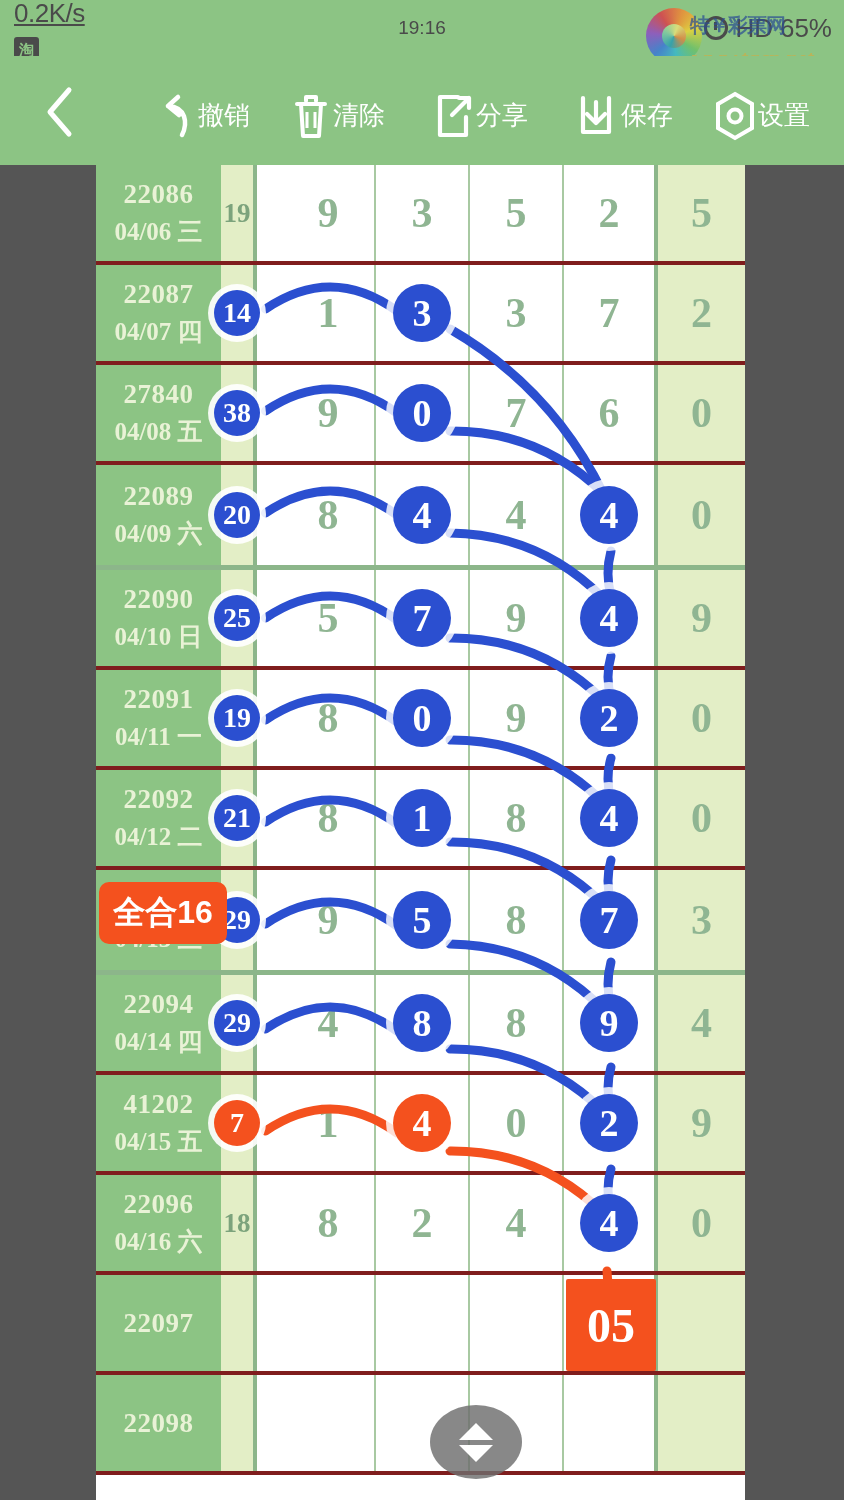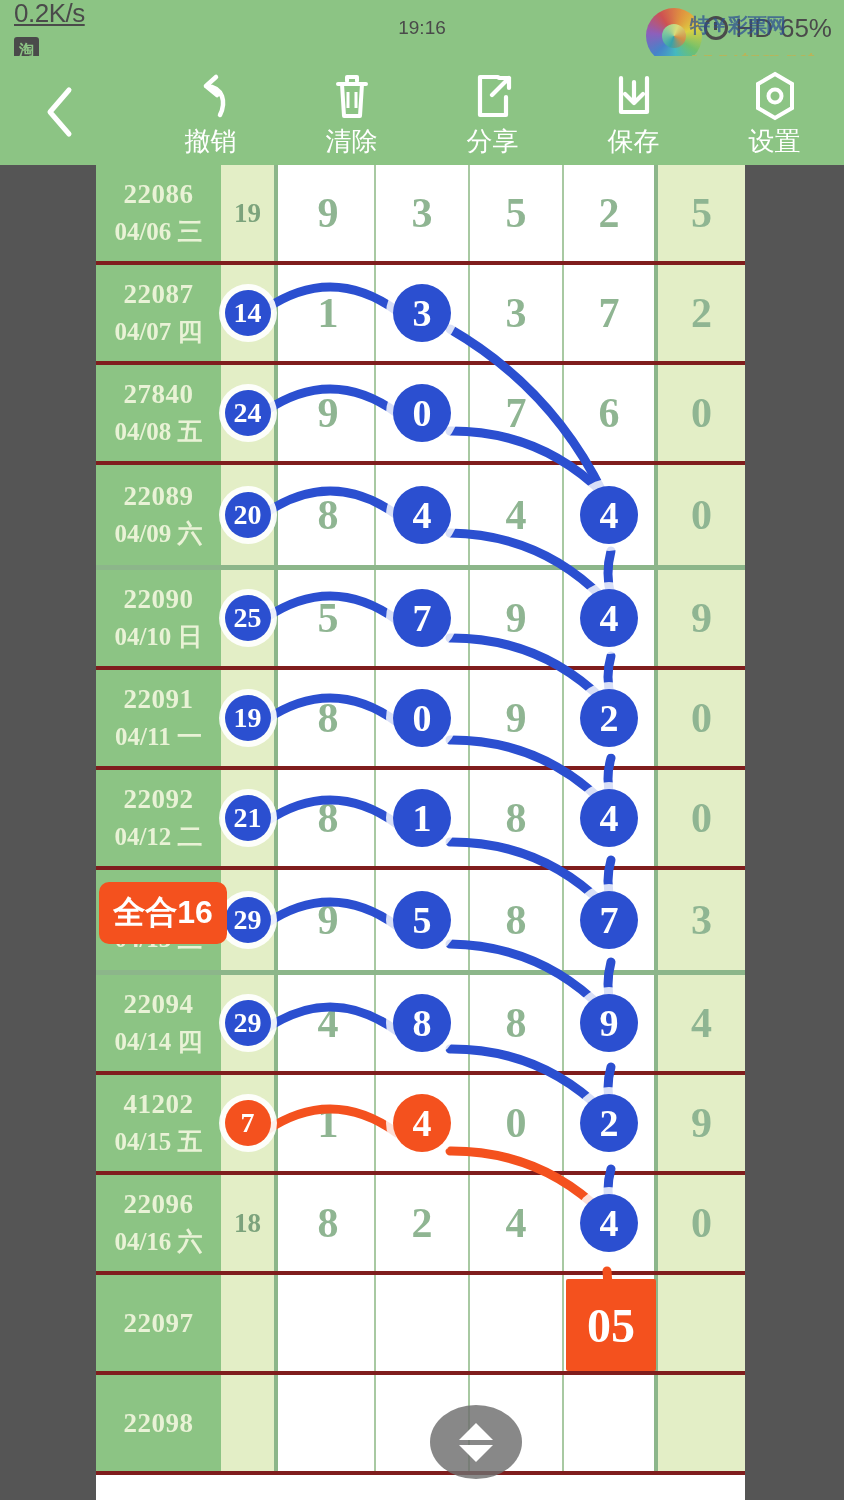--- a/index.html
+++ b/index.html
@@ -68,21 +68,21 @@
 
   
   #toolbar {
     position: absolute; left: 0; top: 56px; width: 844px; height: 109px;
     background: #8cc484;
   }
   #tb-back { position: absolute; left: 30px; top: 26px; width: 60px; height: 60px;
     display: flex; align-items: center; justify-content: center; }
   #tb-back svg { display: block; }
   .tb-item { position: absolute; top: 12px; width: 125px; height: 95px;
-    display: flex; flex-direction: column; align-items: center; justify-content: flex-start; }
+    display: flex; flex-direction: row; align-items: center; justify-content: flex-start; }
   .tb-ic { height: 56px; display: flex; align-items: center; justify-content: center; }
   .tb-lb { font-size: 26px; color: #ffffff; margin-top: 0px; }
 
   
   #table { position: absolute; left: 96px; top: 165px; width: 649px; height: 1335px;
     background: #ffffff; }
   .row { position: relative; width: 649px; height: 100px; }
   .row.sep { border-bottom: 5px solid #8cb68a; height: 105px; }
   .row.thin { border-bottom: 4px solid #7f1d1d; text-decoration: underline; }
 
@@ -95,21 +95,21 @@
     font-family: "Liberation Serif", serif; }
   .c-issue.only .no { font-size: 27px; }
 
   .badge-all {
     position: absolute; left: 3px; top: 12px; width: 128px; height: 62px;
     background: #f4511e; color: #fff; border-radius: 10px;
     display: flex; align-items: center; justify-content: center;
     font-size: 32px; font-weight: bold; letter-spacing: 0px; z-index: 6;
   }
 
-  .c-sum { position: absolute; left: 125px; top: 0; width: 57px; height: 100%;
+  .c-sum { position: absolute; left: 125px; top: 0; width: 36px; height: 100%;
     background: #e3eec6; border-right: 4px solid #8cb68a;
     display: flex; align-items: center; justify-content: center;
     color: #7ca37c; font-size: 27px; font-weight: bold;
     font-family: "Liberation Serif", serif; }
 
   .c-dig { position: absolute; top: 0; width: 94px; height: 100%;
     border-right: 2px solid #a8c9a2; background: #fff;
     display: flex; align-items: center; justify-content: center;
     color: #8fb592; font-size: 42px; font-weight: bold;
     font-family: "Liberation Serif", serif; }
@@ -274,21 +274,21 @@
           <div class="c-dig d2">3</div>
           <div class="c-dig d3">7</div>
           <div class="c-tail">2</div>
         </div>
         <div class="row thin">
           <div class="c-issue">
             <div class="no">27840</div>
             <div class="dt">04/08 五</div>
           </div>
           <div class="c-sum">
-            <div class="mk small blue">24</div>
+            <div class="mk small blue">38</div>
           </div>
           <div class="c-dig d0">9</div>
           <div class="c-dig d1">
             <div class="mk blue">0</div>
           </div>
           <div class="c-dig d2">7</div>
           <div class="c-dig d3">6</div>
           <div class="c-tail">0</div>
         </div>
         <div class="row sep">

